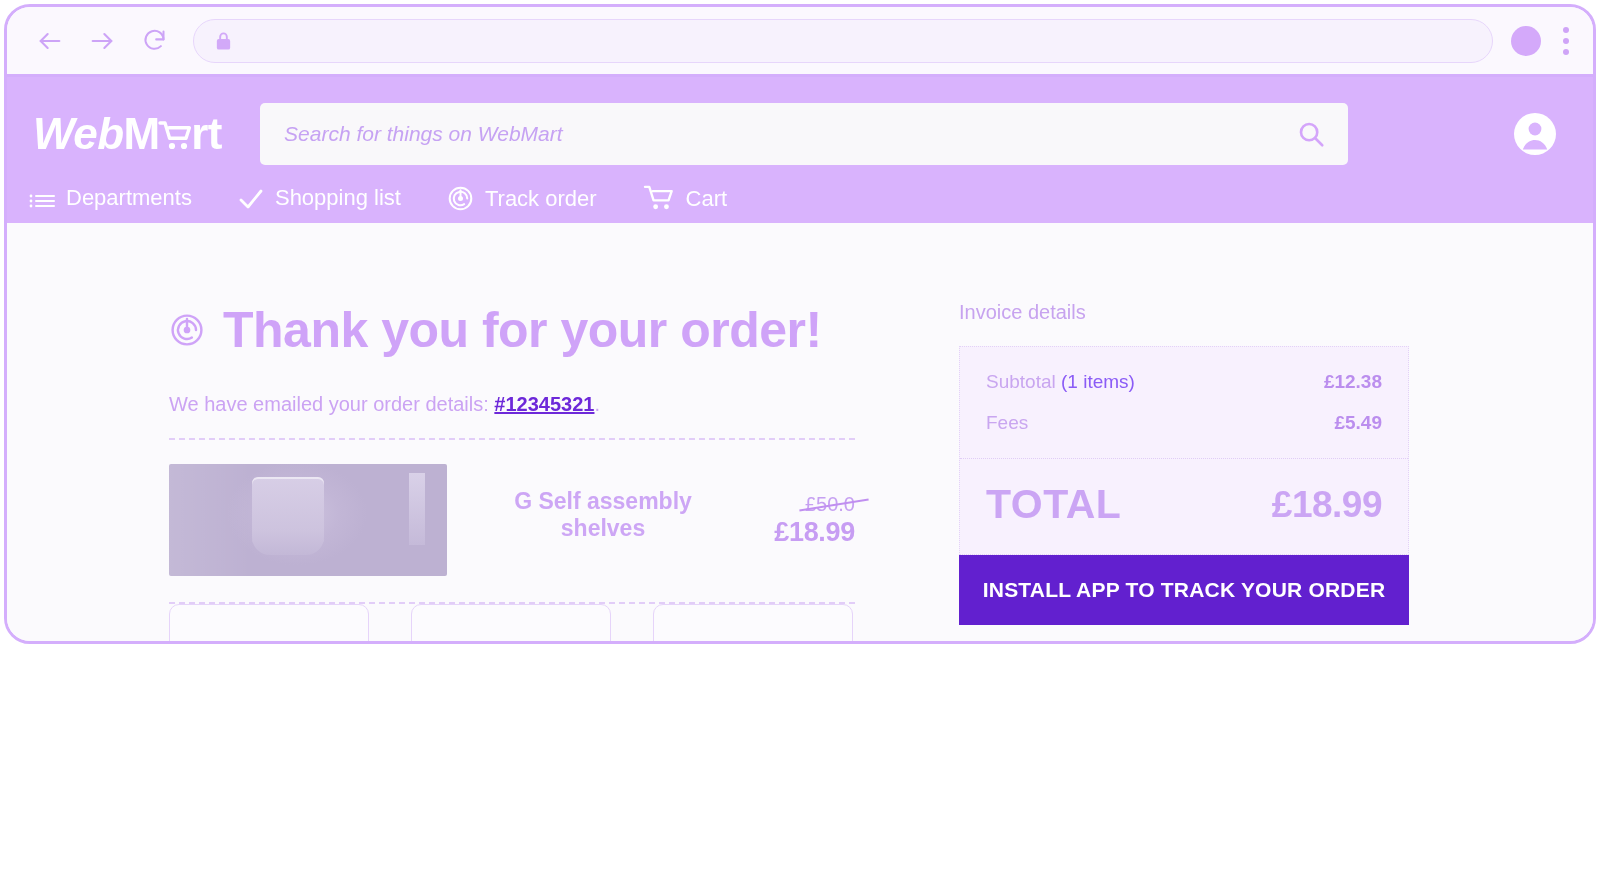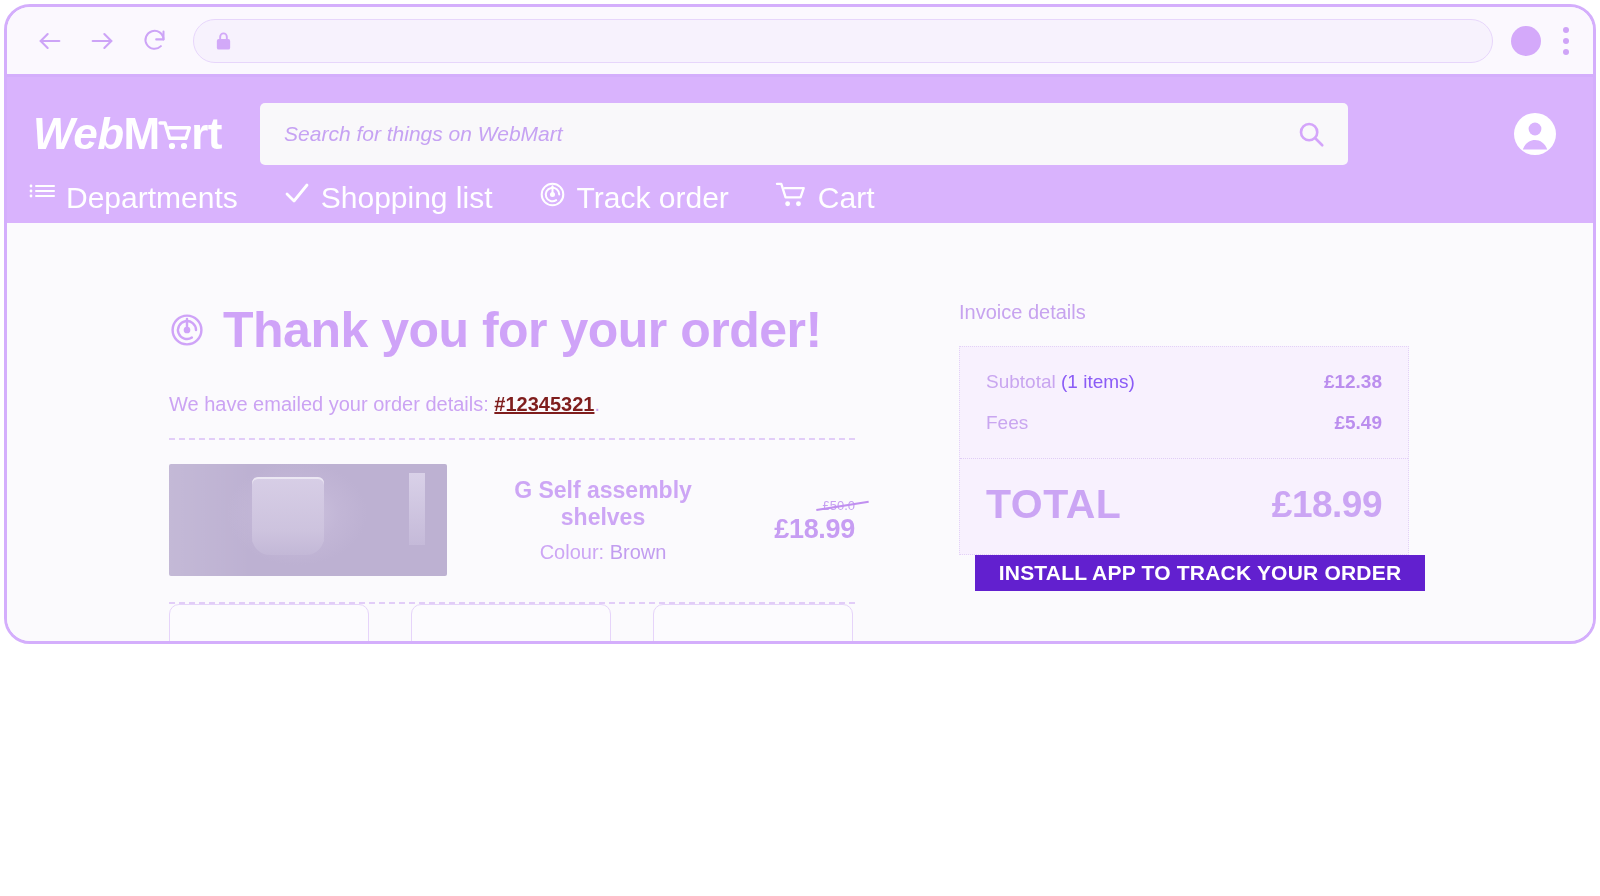--- a/index.html
+++ b/index.html
@@ -143,24 +143,24 @@
 
   .header-nav {
     display: flex;
     align-items: center;
     gap: 46px;
     padding: 0 0 0 22px;
     height: 50px;
   }
   .nav-item {
     display: flex;
-    align-items: flex-start;
+    align-items: flex-end;
     gap: 11px;
     color: #ffffff;
-    font-size: 30px;
+    font-size: 22px;
     white-space: nowrap;
   }
   .nav-item .ni { display: flex; align-items: center; color: #ffffff; }
 
   
   .page {
     flex: 1;
     background: #fbfafd;
     position: relative;
     overflow: hidden;
@@ -195,21 +195,21 @@
     letter-spacing: -0.5px;
     white-space: nowrap;
   }
 
   .emailed {
     font-size: 20px;
     color: #cba3f3;
     margin-bottom: 22px;
   }
   .emailed .order-link {
-    color: #7f1d1d;
+    color: #6d28d9;
     font-weight: 700;
     text-decoration: underline;
   }
 
   .dashed-sep {
     border: 0;
     border-top: 2px dashed #e2cdf8;
     margin: 0 0 0 0;
     width: 686px;
   }
@@ -265,21 +265,21 @@
   }
   .product-colour .cval { color: #c29df0; }
 
   .price-block {
     width: 120px;
     text-align: right;
     position: relative;
     flex: 0 0 120px;
   }
   .price-old {
-    font-size: 13px;
+    font-size: 20px;
     color: #c6a0f2;
     position: relative;
     display: inline-block;
     margin-bottom: 1px;
   }
   .price-old::after {
     content: "";
     position: absolute;
     left: -6px; right: -14px;
     top: 50%;
@@ -361,24 +361,23 @@
   .install-btn {
     display: block;
     width: 450px;
     border: none;
     background: #6220cf;
     color: #ffffff;
     font-family: "Liberation Sans", sans-serif;
     font-size: 21px;
     font-weight: 700;
     letter-spacing: 0.2px;
-    padding: 6px 0;
+    padding: 23px 0;
     cursor: pointer;
     text-align: center;
-    margin-left: 16px;
   }
 </style>
 </head>
 <body>
 
 <div class="browser-window">
 
   <div class="browser-toolbar">
     <div class="nav-btns">
       <div class="nav-icon">
@@ -526,24 +525,20 @@
         <div class="emailed">
           <span>We have emailed your order details: </span><span class="order-link">#12345321</span><span>.</span>
         </div>
 
         <hr class="dashed-sep">
 
         <div class="product-row">
           <div class="product-thumb"></div>
           <div class="product-info">
             <div class="product-title">G Self assembly shelves</div>
-            <div class="product-colour">
-              <span>Colour:</span>
-              <span class="cval">Brown</span>
-            </div>
           </div>
           <div class="price-block">
             <div class="price-old">£50.0</div>
             <div class="price-new">£18.99</div>
           </div>
         </div>
 
         <hr class="dashed-sep">
 
         <div class="reco-grid">

